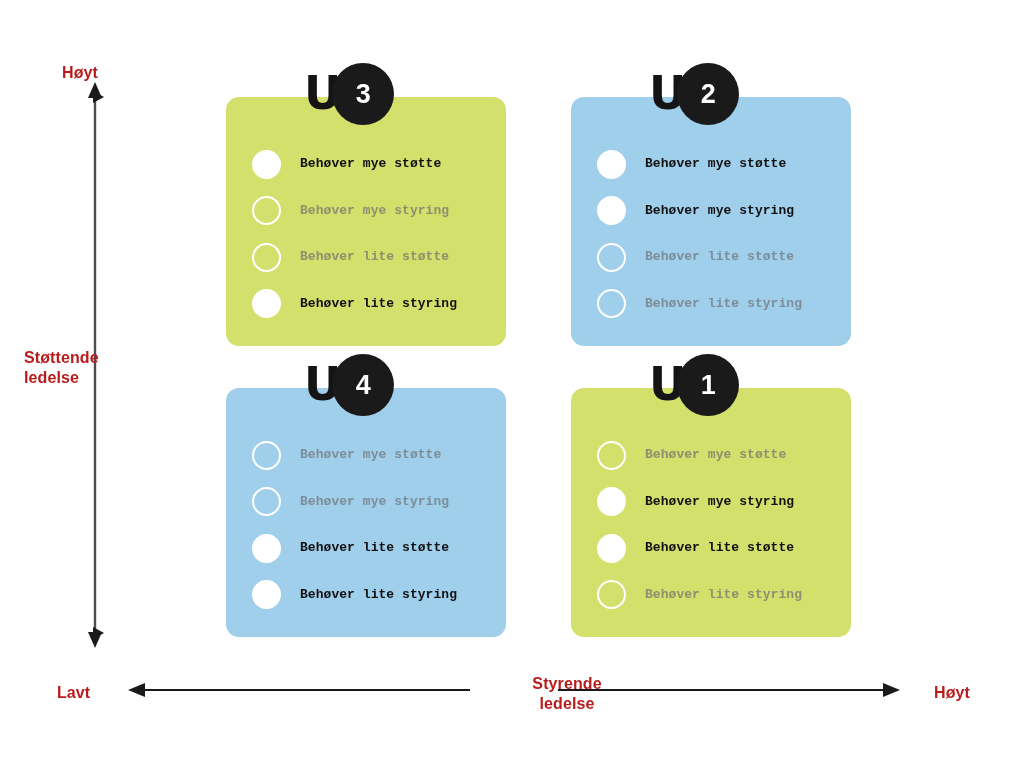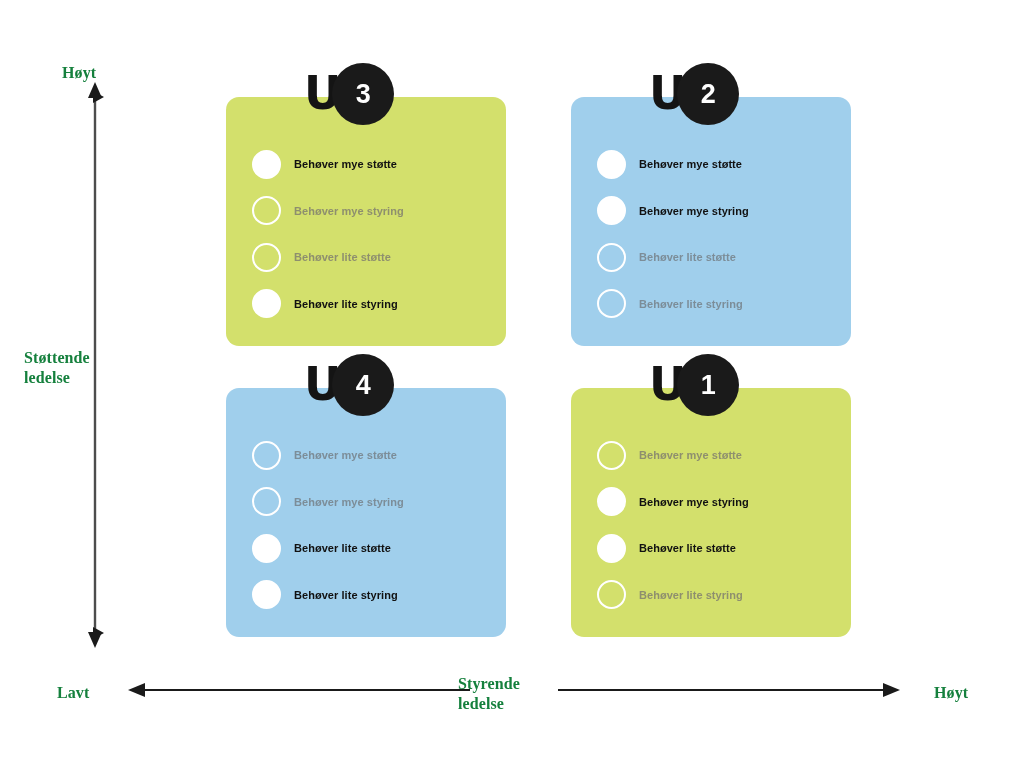--- a/index.html
+++ b/index.html
@@ -21,31 +21,30 @@
   .stage {
     position: absolute;
     inset: 0;
   }
 
   
   .axis-label {
     position: absolute;
     font-weight: 700;
     font-size: 16px;
-    color: #15803d;
+    color: #b91c1c;
     letter-spacing: 0.1px;
     white-space: nowrap;
-    font-family: Liberation Serif, serif;
   }
 
   #y-top-label   { left: 62px;  top: 64px; }
   #y-axis-title  { left: 24px;  top: 348px; width: 140px; text-align: left; line-height: 1.25; }
   #x-left-label  { left: 57px;  top: 684px; }
   #x-right-label { left: 934px; top: 684px; }
-  #x-axis-title  { left: 458px; top: 674px; width: 142px; text-align: left; line-height: 1.25; }
+  #x-axis-title  { left: 496px; top: 674px; width: 142px; text-align: center; line-height: 1.25; }
 
   
   .axis-svg { position: absolute; overflow: visible; }
   #y-axis-svg { left: 72px; top: 82px; }
   #x-axis-svg { left: 128px; top: 678px; }
 
   
   .card {
     position: absolute;
     width: 280px;
@@ -114,25 +113,26 @@
     width: 29px;
     height: 29px;
     border-radius: 50%;
     box-sizing: border-box;
     flex: 0 0 29px;
   }
   .option-row.on  .option-dot { background: #ffffff; border: 2px solid #ffffff; }
   .option-row.off .option-dot { background: transparent; border: 2px solid #ffffff; }
 
   .option-text {
-    margin-left: 13px;
-    font-size: 11px;
+    margin-left: 19px;
+    font-size: 13px;
     line-height: 1.1;
     letter-spacing: 0.05px;
     white-space: nowrap;
+    font-family: Liberation Mono, monospace;
   }
   .option-row.on  .option-text { color: #111111; font-weight: 700; }
   .card.green .option-row.off .option-text { color: #8e8f6e; font-weight: 700; }
   .card.blue  .option-row.off .option-text { color: #7c8d98; font-weight: 700; }
 </style>
 </head>
 <body>
 
 <div class="stage">
 

